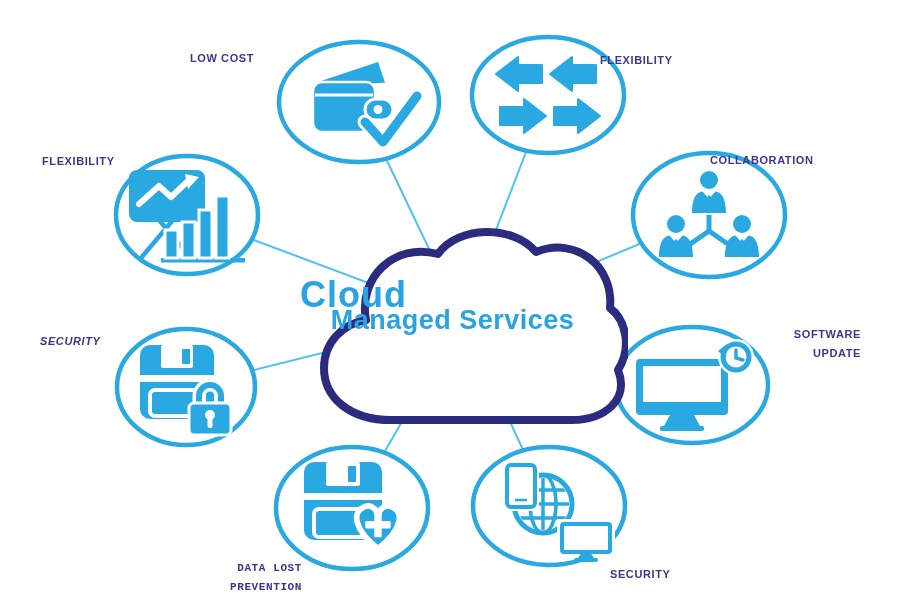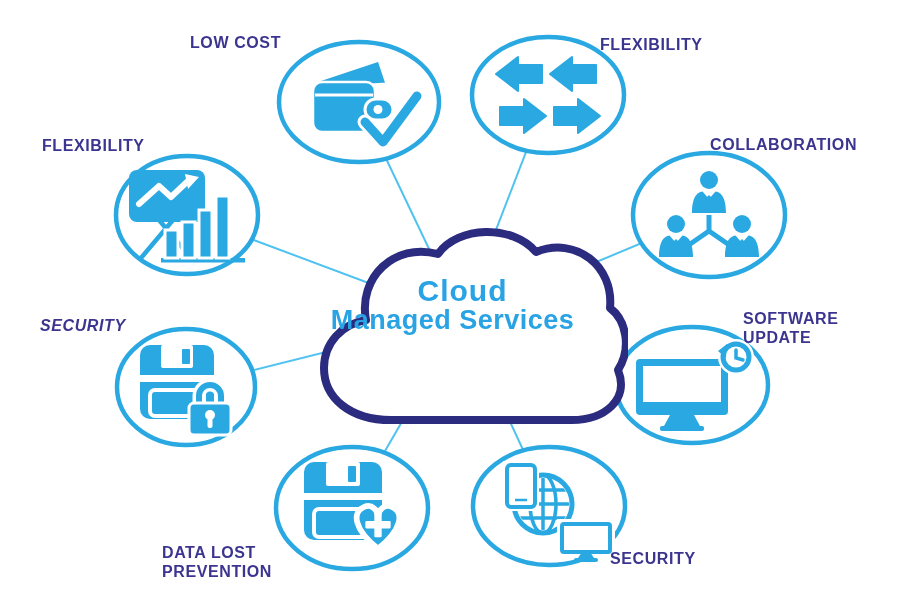--- a/index.html
+++ b/index.html
@@ -16,27 +16,27 @@
   .lines{position:absolute;left:0;top:0;z-index:1;}
   .lines line{stroke:var(--line-blue);stroke-width:2;}
   .node{position:absolute;z-index:2;}
   .node svg{display:block;width:100%;height:100%;}
   .ring{fill:#ffffff;stroke:var(--accent-blue);stroke-width:4.5;}
   .b-fill{fill:var(--accent-blue);}
   .b-stroke{stroke:var(--accent-blue);}
   .w-stroke{stroke:#ffffff;}
   .cloud{position:absolute;left:316px;top:220px;z-index:3;}
   .cloud path{fill:#ffffff;stroke:var(--cloud-outline);stroke-width:8;stroke-linejoin:round;}
-  .cloud-title{position:absolute;left:300px;top:274px;width:325px;text-align:center;z-index:4;
-    font-size:30px;font-weight:bold;letter-spacing:1px;color:var(--cloud-text);}
+  .cloud-title{position:absolute;left:300px;top:274px;width:325px;z-index:4;
+    font-size:36px;font-weight:bold;letter-spacing:1px;color:var(--cloud-text);}
   .cloud-subtitle{position:absolute;left:290px;top:305px;width:325px;text-align:center;z-index:4;
     font-size:27px;font-weight:bold;letter-spacing:0.5px;color:var(--cloud-text);}
-  .node-label{position:absolute;z-index:4;font-size:16px;font-weight:bold;letter-spacing:0.6px;
-    line-height:19px;color:var(--label-indigo);}
-  .ctr{text-align:left;}
+  .node-label{position:absolute;z-index:4;font-size:11px;font-weight:bold;letter-spacing:0.6px;
+    line-height:19px;color:var(--label-indigo);margin-top:16px;}
+  .ctr{text-align:right;}
 </style>
 </head>
 <body>
 
 <div class="stage">
 
   <svg class="lines" width="900" height="600" viewBox="0 0 900 600">
     <line x1="462" y1="318" x2="359" y2="102"></line>
     <line x1="462" y1="318" x2="548" y2="95"></line>
     <line x1="462" y1="318" x2="709" y2="215"></line>
@@ -201,17 +201,17 @@
     <path d="M 75,200 C 34,200 8,178 8,148 C 8,123 26,104 50,100 C 42,58 78,22 122,34 C 142,6 196,4 220,32 C 260,16 298,46 294,88 C 310,100 316,128 302,150 C 314,180 288,200 256,200 Z"></path>
   </svg>
   <div class="cloud-title">Cloud</div>
   <div class="cloud-subtitle">Managed Services</div>
 
   <div class="node-label" style="left:190px;top:33px;width:120px;">LOW COST</div>
   <div class="node-label" style="left:600px;top:35px;width:130px;">FLEXIBILITY</div>
   <div class="node-label" style="left:710px;top:135px;width:170px;">COLLABORATION</div>
   <div class="node-label ctr" style="left:743px;top:309px;width:118px;">SOFTWARE UPDATE</div>
   <div class="node-label" style="left:610px;top:549px;width:110px;">SECURITY</div>
-  <div class="node-label ctr" style="left:162px;top:543px;width:140px;">DATA LOST PREVENTION</div>
+  <div class="node-label ctr" style="left:162px;top:543px;width:140px;font-family:Liberation Mono, monospace;">DATA LOST PREVENTION</div>
   <div class="node-label" style="left:40px;top:316px;width:110px;font-style:italic;">SECURITY</div>
   <div class="node-label" style="left:42px;top:136px;width:150px;">FLEXIBILITY</div>
 
 </div>
 
 </body></html>

